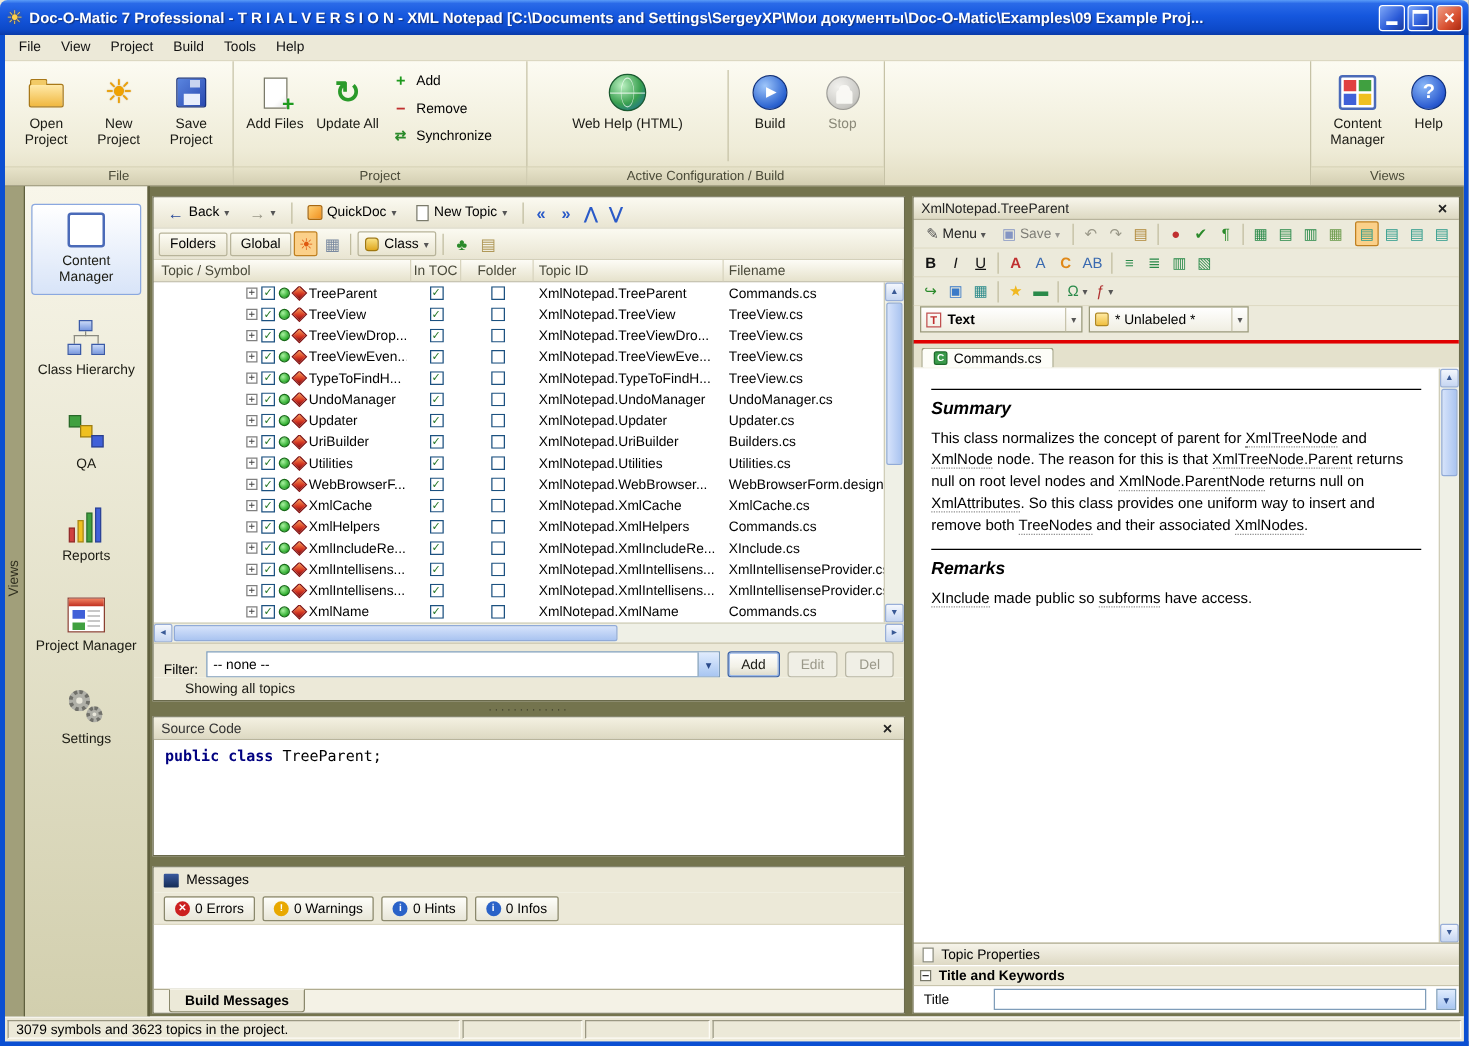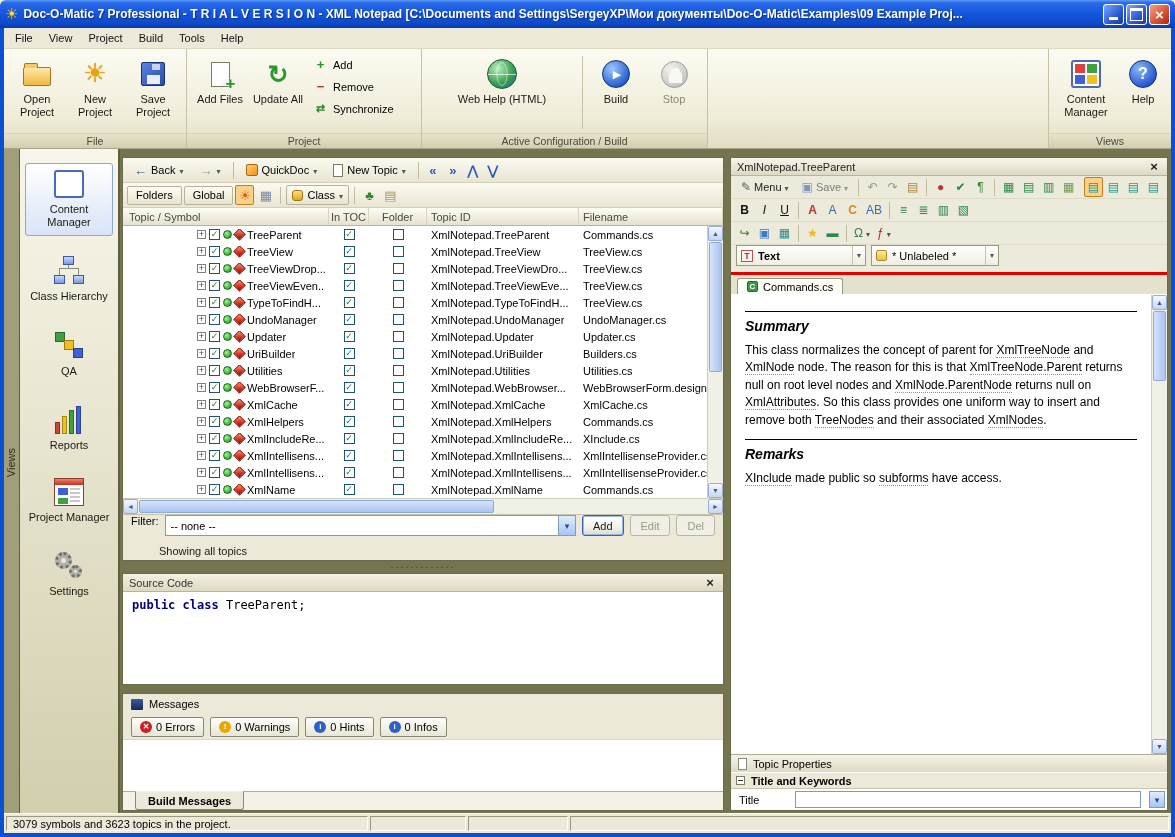--- a/index.html
+++ b/index.html
@@ -152,23 +152,23 @@
 .c-folder{width:58px;justify-content:center;}
 .c-id{width:152px;}
 .c-file{flex:1;}
 .tp-mid{height:272px;display:flex;flex:0 0 auto;}
 .tbody{flex:1;overflow:hidden;background:#fff;}
 .trow{display:flex;height:17px;align-items:center;}
 .td{display:flex;align-items:center;white-space:nowrap;overflow:hidden;padding:0 4px;}
 .trow .c-sym{padding-left:74px;gap:3px;}
 .trow .c-toc,.trow .c-folder{justify-content:center;}
 .symtxt{overflow:hidden;white-space:nowrap;}
-.tp-filter{height:28px;background:#ece9d8;border-top:1px solid #c8c4ac;display:flex;align-items:flex-start;gap:6px;padding:0 8px;flex:0 0 auto;}
+.tp-filter{height:28px;background:#ece9d8;border-top:1px solid #c8c4ac;display:flex;align-items:flex-end;gap:6px;padding:0 8px;flex:0 0 auto;}
 .tp-filter .combo{flex:1;max-width:428px;}
-.tp-showing{height:18px;background:#ece9d8;display:flex;align-items:center;padding-left:36px;color:#1a1a14;flex:0 0 auto;}
+.tp-showing{height:18px;background:#ece9d8;display:flex;align-items:center;padding-left:25px;color:#1a1a14;flex:0 0 auto;}
 
 .splitdots{position:absolute;left:118px;top:414px;width:602px;height:8px;display:flex;align-items:center;justify-content:center;}
 .splitdots::before{content:"·············";color:#3a3a28;font-size:9px;letter-spacing:2px;line-height:0;}
 
 .source-panel{position:absolute;left:118px;top:424px;width:602px;height:112px;background:#fff;border:1px solid #6a6a4c;display:flex;flex-direction:column;}
 .sp-head{height:18px;background:linear-gradient(180deg,#f4f1e2,#ddd9c2);border-bottom:1px solid #b8b49c;display:flex;align-items:center;padding:0 6px;color:#333;flex:0 0 auto;}
 .sp-body{flex:1;padding:6px 9px;font-family:"DejaVu Sans Mono",monospace;font-size:12px;}
 .kw{color:#000080;font-weight:bold;}
 .cd{color:#000;}
 

